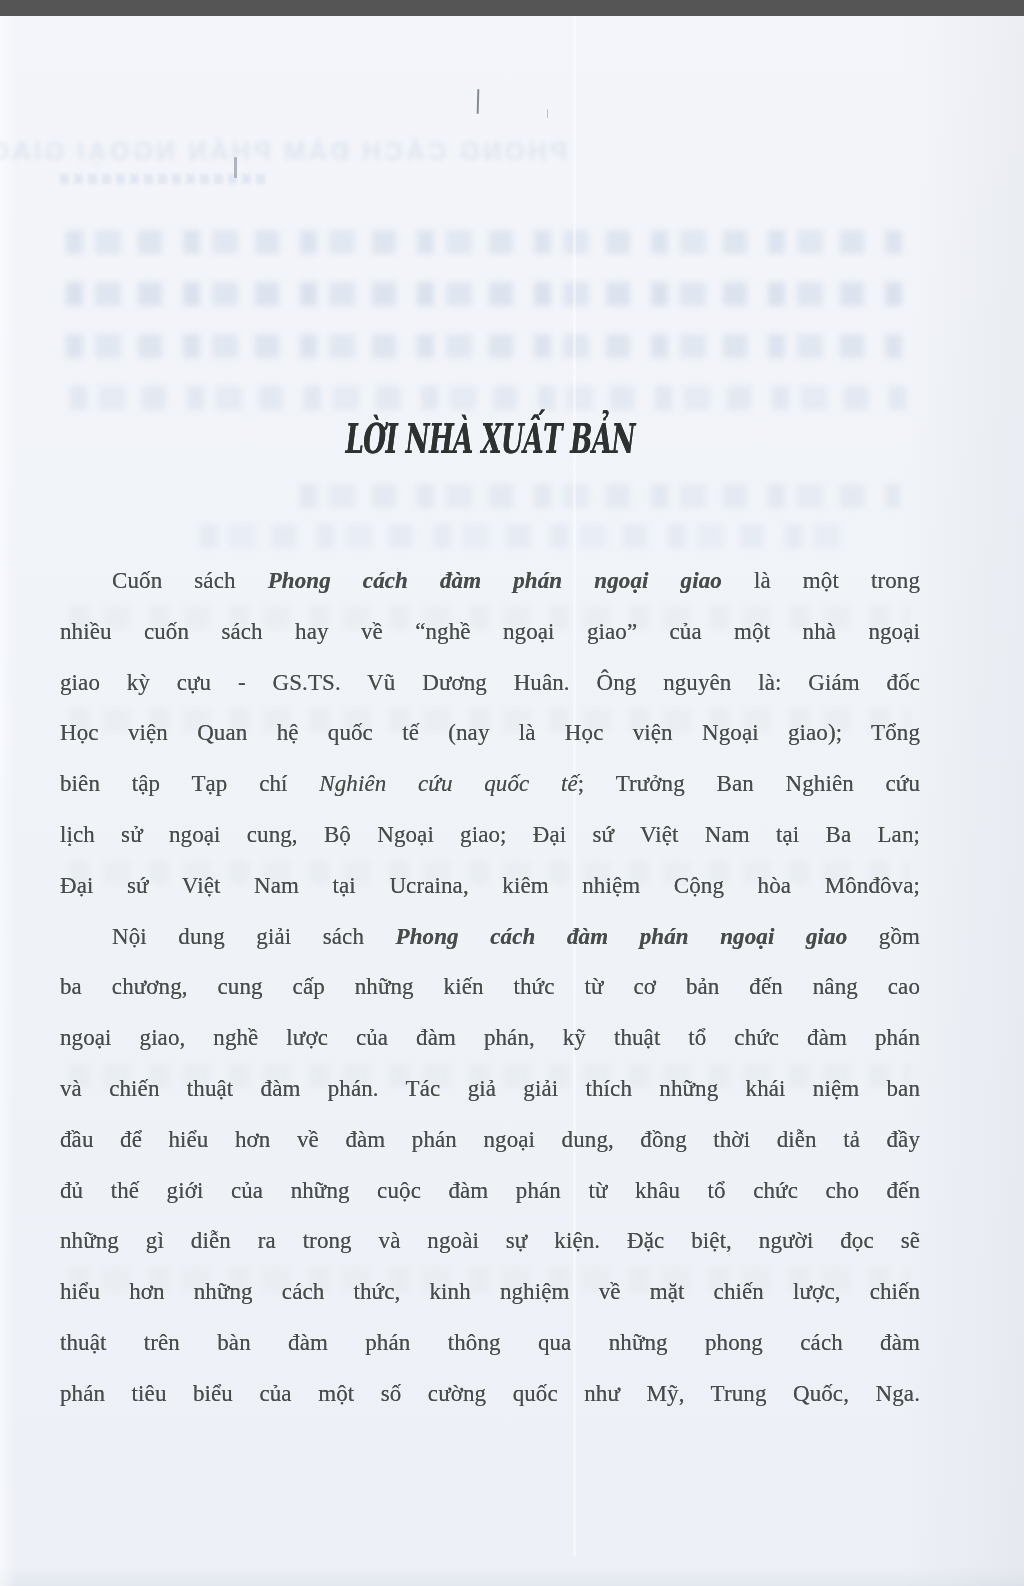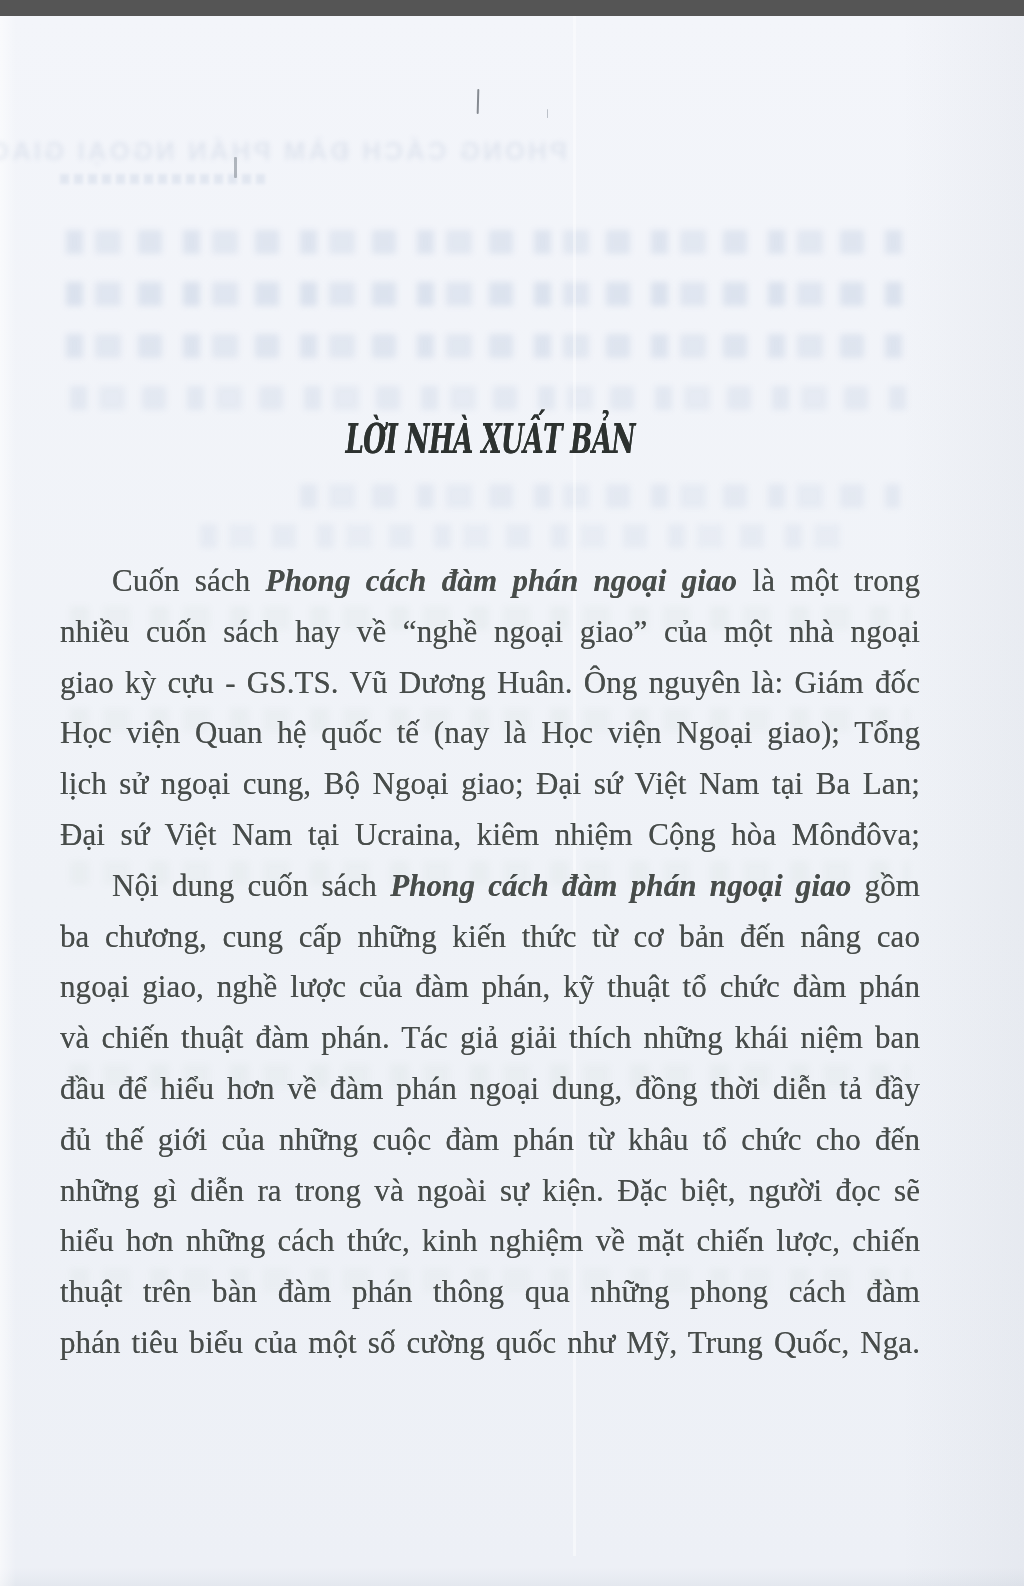--- a/index.html
+++ b/index.html
@@ -83,21 +83,21 @@
     transform: scaleX(.64);
     transform-origin: center;
     white-space: nowrap;
     text-shadow: 0 0 .5px #2d3230;
   }
 
   .body-text {
     position: absolute;
     left: 60px; top: 540px; width: 860px;
     color: #474c4a;
-    font-size: 31px;
+    font-size: 23px;
     letter-spacing: .1px;
     word-spacing: 1.5px;
     text-shadow: 0 0 .4px rgba(71,76,74,.75);
   }
   .para { margin: 0; }
   .line {
     height: 50.8px;
     line-height: 50.8px;
     text-align: justify;
     text-align-last: justify;
@@ -135,25 +135,26 @@
   <div class="title-wrap">
     <span class="page-title">LỜI NHÀ XUẤT BẢN</span>
   </div>
 
   <div class="body-text">
       <div class="para">
         <div class="line indent"><span class="r-n">Cuốn sách </span><span class="r-bi">Phong cách đàm phán ngoại giao</span><span class="r-n"> là một trong</span></div>
         <div class="line"><span class="r-n">nhiều cuốn sách hay về “nghề ngoại giao” của một nhà ngoại</span></div>
         <div class="line"><span class="r-n">giao kỳ cựu - GS.TS. Vũ Dương Huân. Ông nguyên là: Giám đốc</span></div>
         <div class="line"><span class="r-n">Học viện Quan hệ quốc tế (nay là Học viện Ngoại giao); Tổng</span></div>
+        <div class="line"><span class="r-n">biên tập Tạp chí </span><span class="r-i">Nghiên cứu quốc tế</span><span class="r-n">; Trưởng Ban Nghiên cứu</span></div>
         <div class="line"><span class="r-n">lịch sử ngoại cung, Bộ Ngoại giao; Đại sứ Việt Nam tại Ba Lan;</span></div>
         <div class="line"><span class="r-n">Đại sứ Việt Nam tại Ucraina, kiêm nhiệm Cộng hòa Mônđôva;</span></div>
       </div>
       <div class="para">
-        <div class="line indent"><span class="r-n">Nội dung cuốn sách </span><span class="r-bi">Phong cách đàm phán ngoại giao</span><span class="r-n"> gồm</span></div>
+        <div class="line indent"><span class="r-n">Nội dung giải sách </span><span class="r-bi">Phong cách đàm phán ngoại giao</span><span class="r-n"> gồm</span></div>
         <div class="line"><span class="r-n">ba chương, cung cấp những kiến thức từ cơ bản đến nâng cao</span></div>
         <div class="line"><span class="r-n">ngoại giao, nghề lược của đàm phán, kỹ thuật tổ chức đàm phán</span></div>
         <div class="line"><span class="r-n">và chiến thuật đàm phán. Tác giả giải thích những khái niệm ban</span></div>
         <div class="line"><span class="r-n">đầu để hiểu hơn về đàm phán ngoại dung, đồng thời diễn tả đầy</span></div>
         <div class="line"><span class="r-n">đủ thế giới của những cuộc đàm phán từ khâu tổ chức cho đến</span></div>
         <div class="line"><span class="r-n">những gì diễn ra trong và ngoài sự kiện. Đặc biệt, người đọc sẽ</span></div>
         <div class="line"><span class="r-n">hiểu hơn những cách thức, kinh nghiệm về mặt chiến lược, chiến</span></div>
         <div class="line"><span class="r-n">thuật trên bàn đàm phán thông qua những phong cách đàm</span></div>
         <div class="line"><span class="r-n">phán tiêu biểu của một số cường quốc như Mỹ, Trung Quốc, Nga.</span></div>
       </div>

